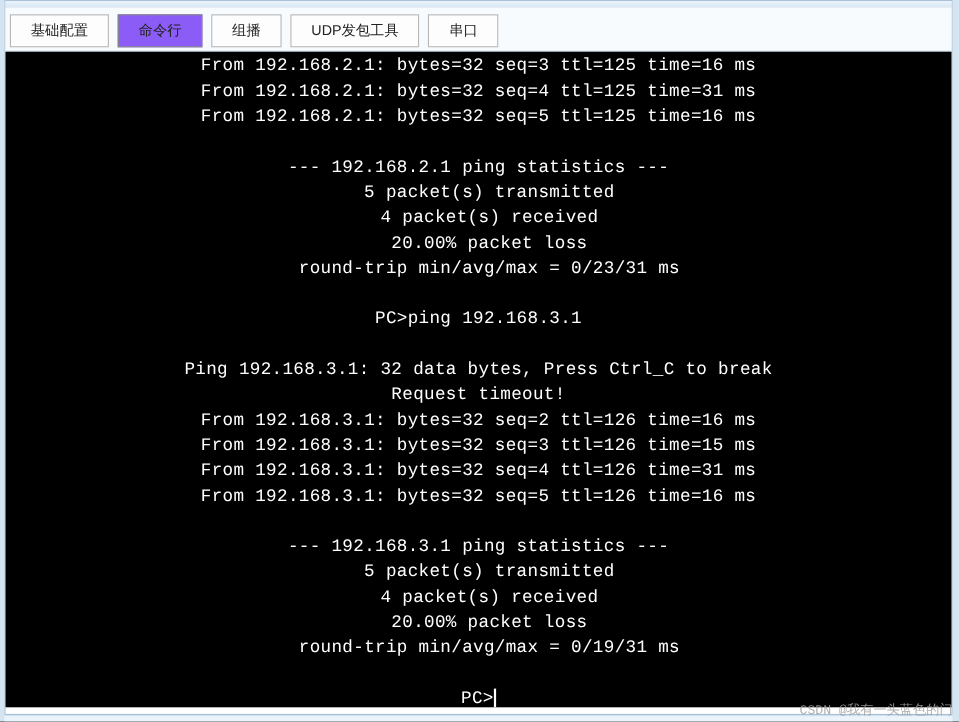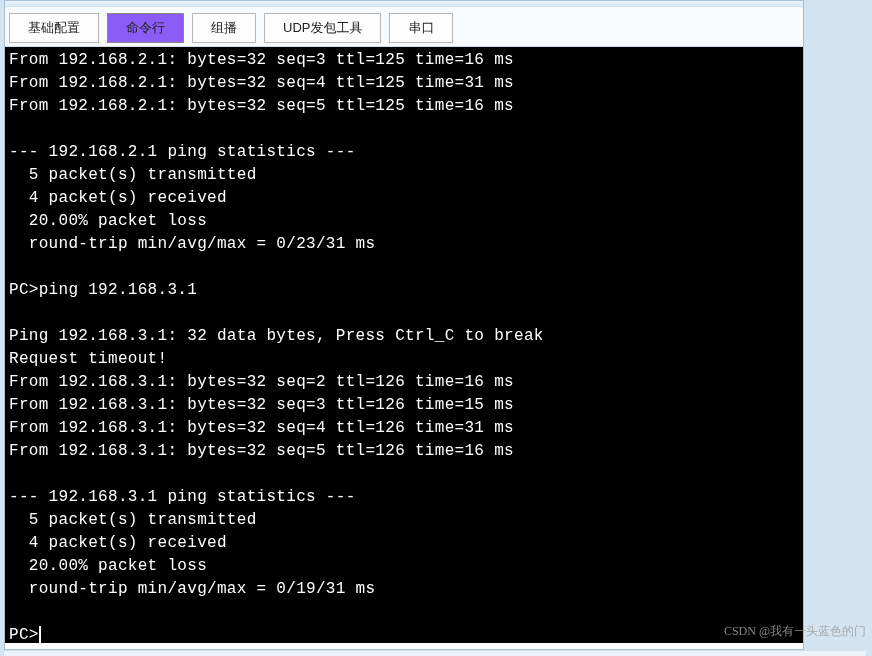--- a/index.html
+++ b/index.html
@@ -8,21 +8,21 @@
     font-family: "Microsoft YaHei", Arial, sans-serif;
     width: 872px;
     height: 656px;
     overflow: hidden;
     position: relative;
   }
   .window {
     position: absolute;
     left: 4px;
     top: 0;
-    width: 800px;
+    width: 862px;
     height: 650px;
     background: #fff;
     border: 1px solid #a8c0d8;
   }
   .titlebar-strip {
     height: 6px;
     background: linear-gradient(#eaf3fb,#d8e8f5);
     border-bottom: 1px solid #cfe0ee;
   }
   .tabbar {
@@ -53,37 +53,38 @@
     height: 596px;
     background: #000;
     color: #fff;
     font-family: "Courier New", monospace;
     font-size: 16px;
     line-height: 23px;
     padding: 2px 4px;
     white-space: pre;
     overflow: hidden;
     letter-spacing: 0.3px;
+    text-align: center;
   }
   .cursor {
     display: inline-block;
     width: 2px;
     height: 18px;
     background: #fff;
     vertical-align: text-bottom;
     animation: blink 1s step-start infinite;
   }
   @keyframes blink { 50% { opacity: 0; } }
   .watermark {
     position: absolute;
     right: 6px;
-    bottom: 16px;
+    bottom: 2px;
     font-size: 12px;
     color: rgba(160,160,160,0.85);
-    font-family: Liberation Serif, serif;
+    font-family: Liberation Mono, monospace;
     pointer-events: none;
   }
   .bottom-strip {
     position: absolute;
     left: 4px;
     bottom: 0;
     width: 862px;
     height: 6px;
     background: #ecf4fb;
     border-top: 1px solid #cfe0ee;

